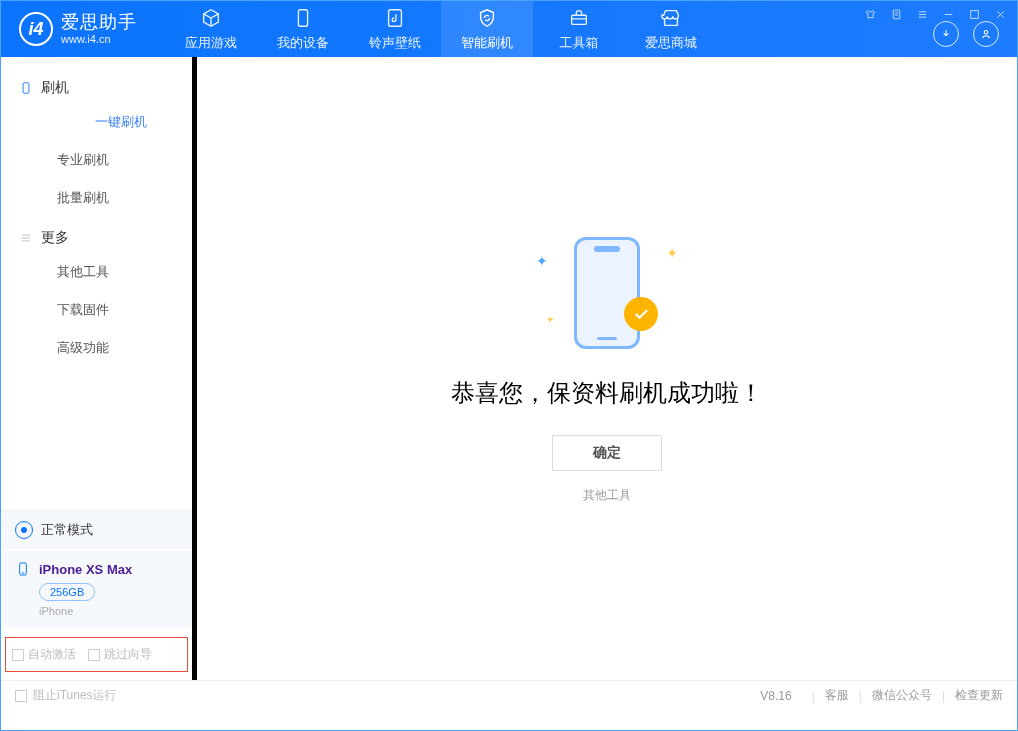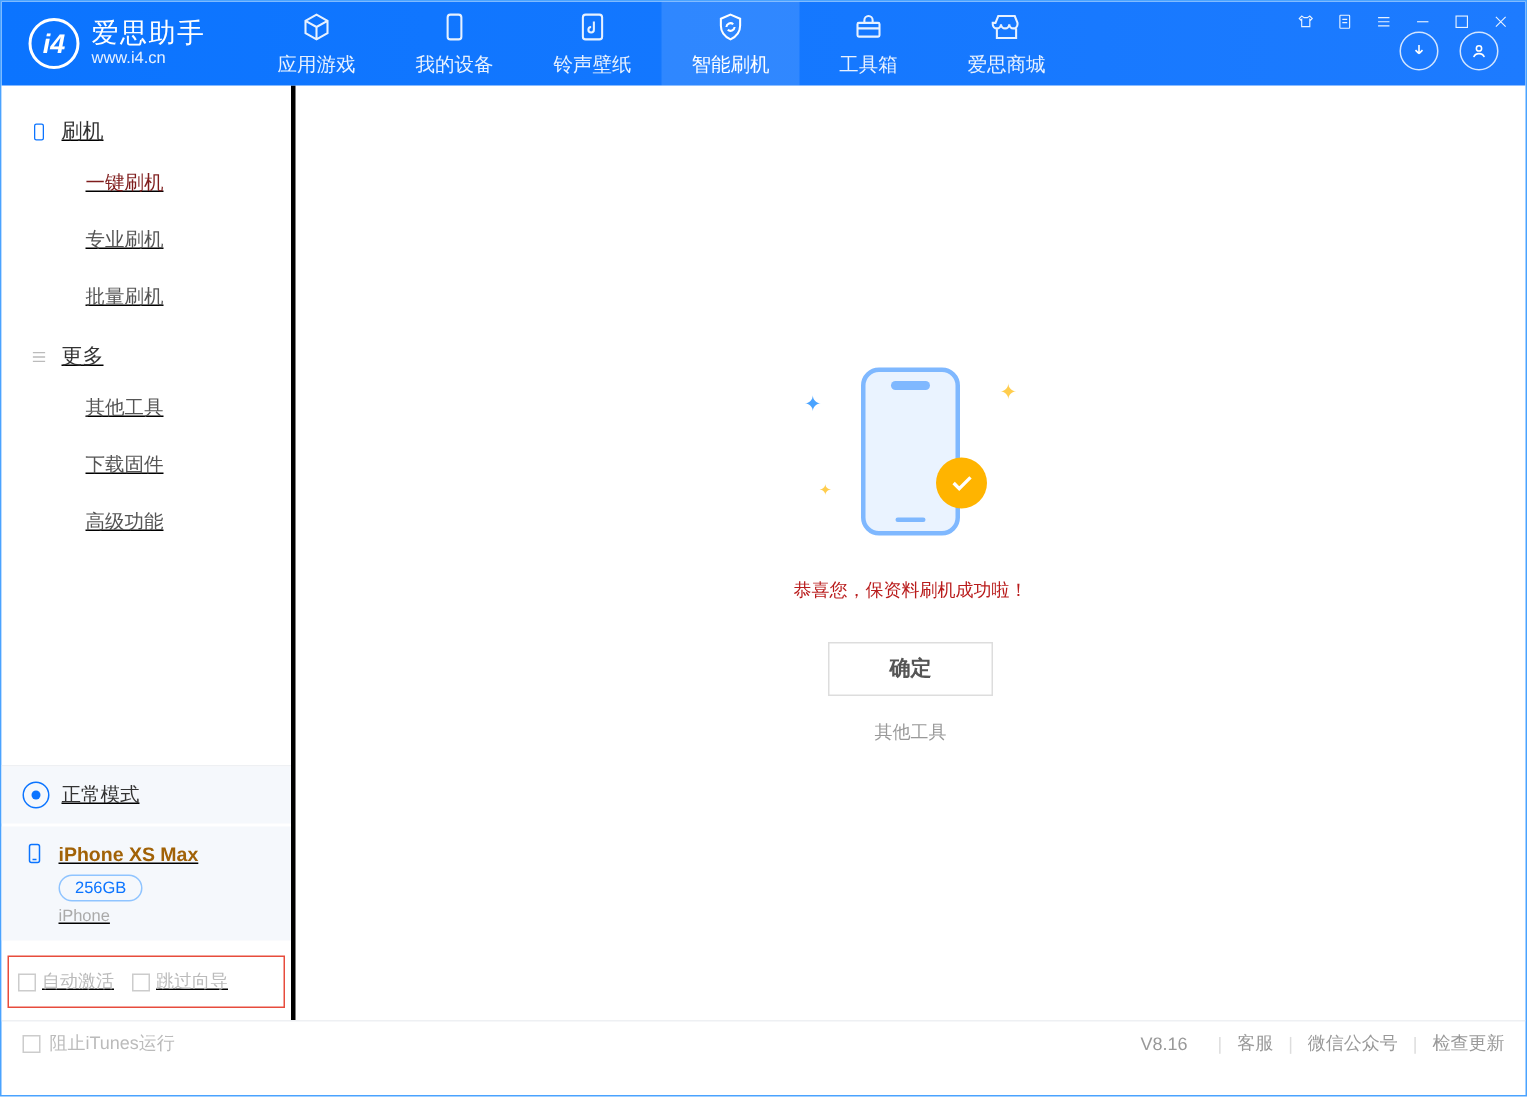--- a/index.html
+++ b/index.html
@@ -22,54 +22,54 @@
 .window-controls { position: absolute; top: 6px; right: 10px; display: flex; gap: 12px; align-items: center; }
 .window-controls .wc { width: 14px; height: 14px; display: flex; align-items: center; justify-content: center; cursor: pointer; opacity: 0.9; }
 .window-controls svg { width: 13px; height: 13px; stroke: #fff; fill: none; stroke-width: 1.4; }
 
 .header-right-icons { position: absolute; right: 18px; bottom: 10px; display: flex; gap: 14px; }
 .header-right-icons .hic { width: 26px; height: 26px; border: 1.5px solid rgba(255,255,255,0.8); border-radius: 50%; display: flex; align-items: center; justify-content: center; cursor: pointer; }
 .header-right-icons svg { width: 14px; height: 14px; stroke: #fff; fill: none; stroke-width: 1.8; }
 
 
 .body { display: flex; height: calc(100% - 76px - 30px); }
-.sidebar { width: 196px; border-right: 3px solid #000000; background: #fff; display: flex; flex-direction: column; text-decoration: underline; }
+.sidebar { width: 196px; border-right: 5px solid #000000; background: #fff; display: flex; flex-direction: column; }
 .side-scroll { flex: 1; padding-top: 10px; }
 .side-group { padding: 12px 18px 6px 18px; display: flex; align-items: center; gap: 8px; color: #333; font-size: 14px; }
 .side-group svg { width: 14px; height: 14px; }
 .side-item { padding: 10px 0 10px 56px; font-size: 13px; color: #555; cursor: pointer; }
-.side-item.active { color: #7f1d1d; }
+.side-item.active { color: #3b82f6; margin-left: 38px; }
 
 .side-bottom { border-top: 1px solid #eef0f3; }
 .status-card { background: #f5f8fc; padding: 10px 14px; display: flex; align-items: center; gap: 8px; font-size: 13px; color: #333; }
 .status-card .dot-icon { width: 18px; height: 18px; border: 1.5px solid #0b74ff; border-radius: 50%; display: flex; align-items: center; justify-content: center; }
 .status-card .dot-icon::after { content: ""; width: 6px; height: 6px; background: #0b74ff; border-radius: 50%; }
 .device-card { background: #f5f8fc; margin-top: 2px; padding: 10px 14px; }
-.device-name-row { display: flex; align-items: center; gap: 8px; font-size: 13px; font-weight: 600; color: #a16207; }
+.device-name-row { display: flex; align-items: center; gap: 8px; font-size: 13px; font-weight: 600; color: #4c1d95; }
 .device-name-row svg { width: 16px; height: 16px; stroke: #0b74ff; fill: none; stroke-width: 1.5; }
 .device-badge { display: inline-block; margin-top: 6px; margin-left: 24px; padding: 2px 10px; border: 1px solid #8fc4ff; color: #0b74ff; border-radius: 10px; font-size: 11px; }
 .device-type { margin-left: 24px; margin-top: 4px; font-size: 11px; color: #aaa; }
 
 .options-row { border: 1.5px solid #e74c3c; margin: 10px 4px 8px 4px; padding: 8px 6px; display: flex; gap: 12px; align-items: center; }
 .chk { display: flex; align-items: center; gap: 4px; font-size: 12px; color: #bbb; cursor: pointer; }
 .chk-box { width: 12px; height: 12px; border: 1px solid #ccc; }
 
 .main { flex: 1; display: flex; flex-direction: column; align-items: center; justify-content: center; position: relative; }
 .illus { position: relative; width: 150px; height: 120px; margin-bottom: 24px; display: flex; align-items: center; justify-content: center; }
 .phone { width: 66px; height: 112px; border: 3px solid #7fb8ff; border-radius: 12px; background: #eaf3ff; position: relative; }
 .phone::before { content: ""; position: absolute; top: 6px; left: 50%; transform: translateX(-50%); width: 26px; height: 6px; background: #7fb8ff; border-radius: 3px; }
 .phone::after { content: ""; position: absolute; bottom: 6px; left: 50%; transform: translateX(-50%); width: 20px; height: 3px; background: #7fb8ff; border-radius: 2px; }
 .check-badge { position: absolute; right: 24px; bottom: 22px; width: 34px; height: 34px; background: #ffb400; border-radius: 50%; display: flex; align-items: center; justify-content: center; }
 .check-badge svg { width: 18px; height: 18px; stroke: #fff; stroke-width: 3; fill: none; }
 .spark { position: absolute; font-size: 14px; color: #7fb8ff; }
 .spark.s1 { left: 4px; top: 20px; color: #4aa3ff; }
 .spark.s2 { right: 4px; top: 12px; color: #ffcd4d; }
 .spark.s3 { left: 14px; bottom: 28px; color: #ffcd4d; font-size: 10px; }
 
-.success-text { font-size: 12px; color: #b91c1c; margin-bottom: 26px; }
+.success-text { font-size: 24px; color: #000000; margin-bottom: 26px; }
 .ok-btn { border: 1px solid #ddd; background: #fff; padding: 8px 40px; font-size: 14px; color: #555; cursor: pointer; margin-bottom: 16px; font-weight: bold; }
 .view-log { font-size: 12px; color: #999; cursor: pointer; text-decoration: none; }
 
 
 .footer { height: 30px; border-top: 1px solid #eef0f3; display: flex; align-items: center; padding: 0 14px; font-size: 12px; color: #bbb; }
 .footer-left { display: flex; align-items: center; gap: 6px; }
 .footer-right { margin-left: auto; display: flex; align-items: center; gap: 10px; }
 .footer-right .sep { color: #ddd; }
 .footer-link { color: #999; cursor: pointer; }
 .version { color: #999; margin-right: 10px; }

